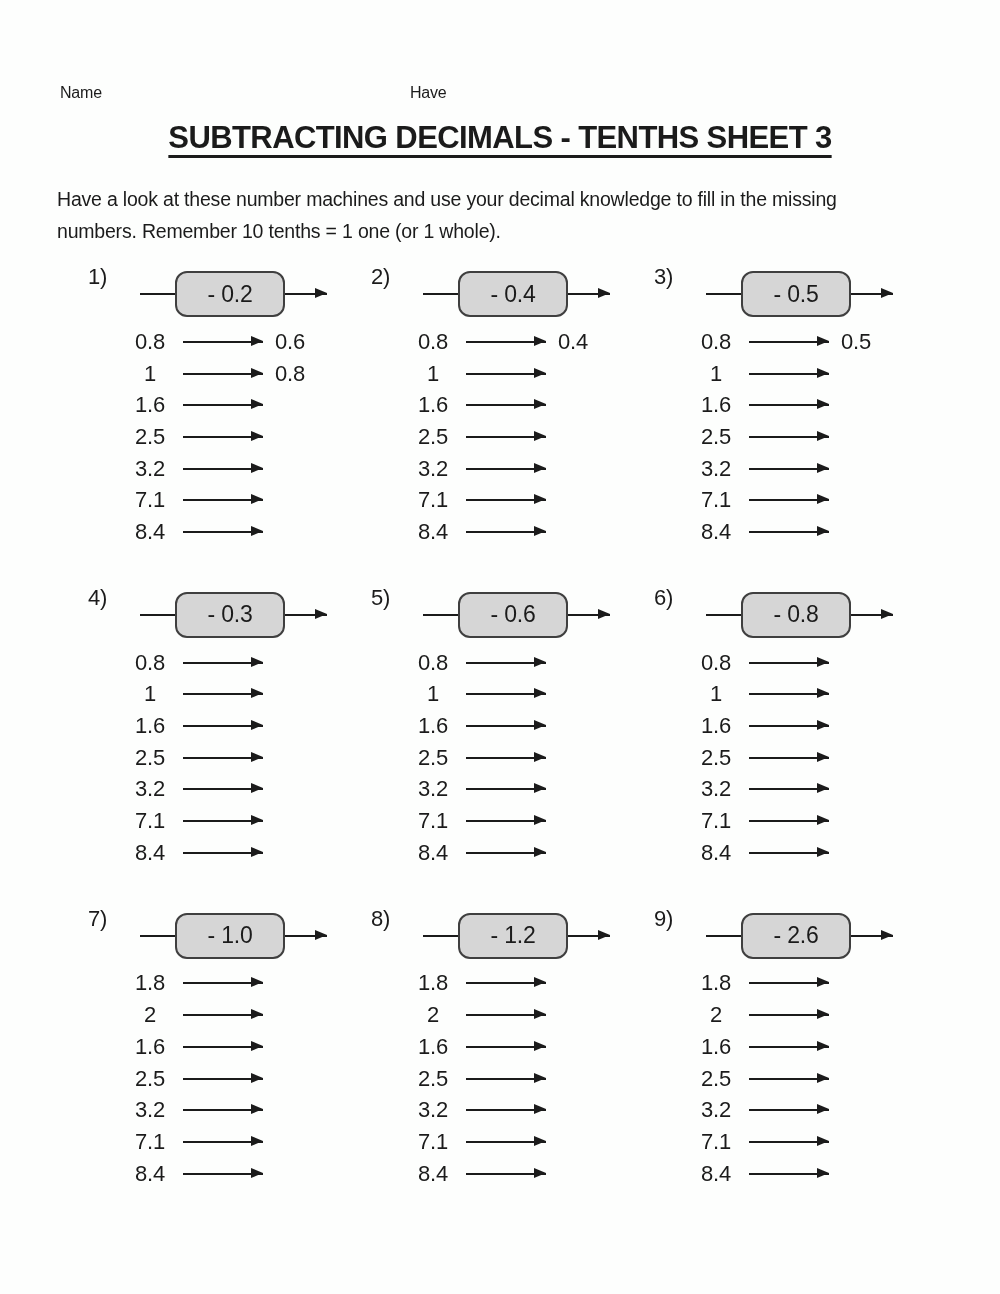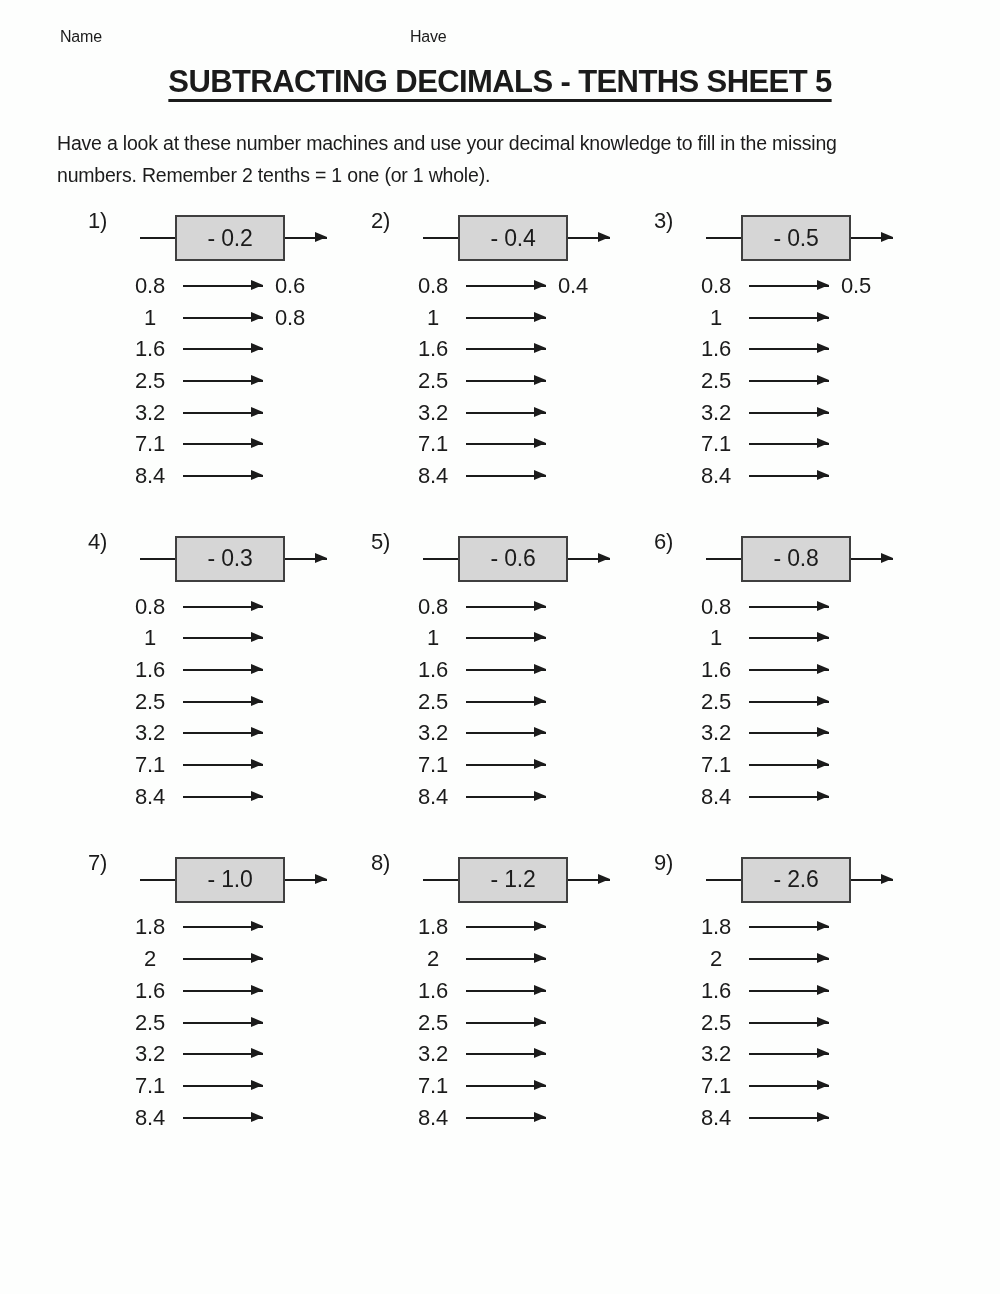--- a/index.html
+++ b/index.html
@@ -14,21 +14,21 @@
     width: 1000px;
     height: 1294px;
     background: var(--bg);
     color: var(--ink);
     font-family: "Liberation Sans", sans-serif;
     overflow: hidden;
     letter-spacing: -0.2px;
   }
   .meta-row {
     display: flex;
-    padding: 28px 0 0 60px;
+    padding: 84px 0 0 60px;
     font-size: 16px;
   }
   .meta-date { margin-left: 308px; }
 
   .title-wrap { text-align: center; margin-top: 18px; }
   .page-title {
     display: inline-block;
     margin: 0;
     font-size: 31px;
     font-weight: bold;
@@ -72,21 +72,21 @@
     height: 2px;
     background: var(--ink);
     flex: none;
   }
   .machine-box {
     width: 110px;
     height: 46px;
     flex: none;
     background: var(--box-fill);
     border: 2px solid var(--box-border);
-    border-radius: 0;
+    border-radius: 12px;
     display: flex;
     align-items: center;
     justify-content: center;
   }
   .op { font-size: 23px; }
 
   .arrow-line {
     position: relative;
     height: 2px;
     background: var(--ink);
@@ -128,26 +128,26 @@
 <body>
 
 <div class="page">
 
   <div class="meta-row">
     <span class="meta-name">Name</span>
     <span class="meta-date">Have</span>
   </div>
 
   <div class="title-wrap">
-    <h1 class="page-title">SUBTRACTING DECIMALS - TENTHS SHEET 5</h1>
+    <h1 class="page-title">SUBTRACTING DECIMALS - TENTHS SHEET 3</h1>
   </div>
 
   <div class="instructions">
     <div>Have a look at these number machines and use your decimal knowledge to fill in the missing</div>
-    <div>numbers. Remember 2 tenths = 1 one (or 1 whole).</div>
+    <div>numbers. Remember 10 tenths = 1 one (or 1 whole).</div>
   </div>
 
   <div class="grid" id="grid">
   <div class="problem">
     <div class="machine-row">
       <span class="pnum">1)</span>
       <span class="in-line"></span>
       <span class="machine-box">
         <span class="op">- 0.2</span>
       </span>

